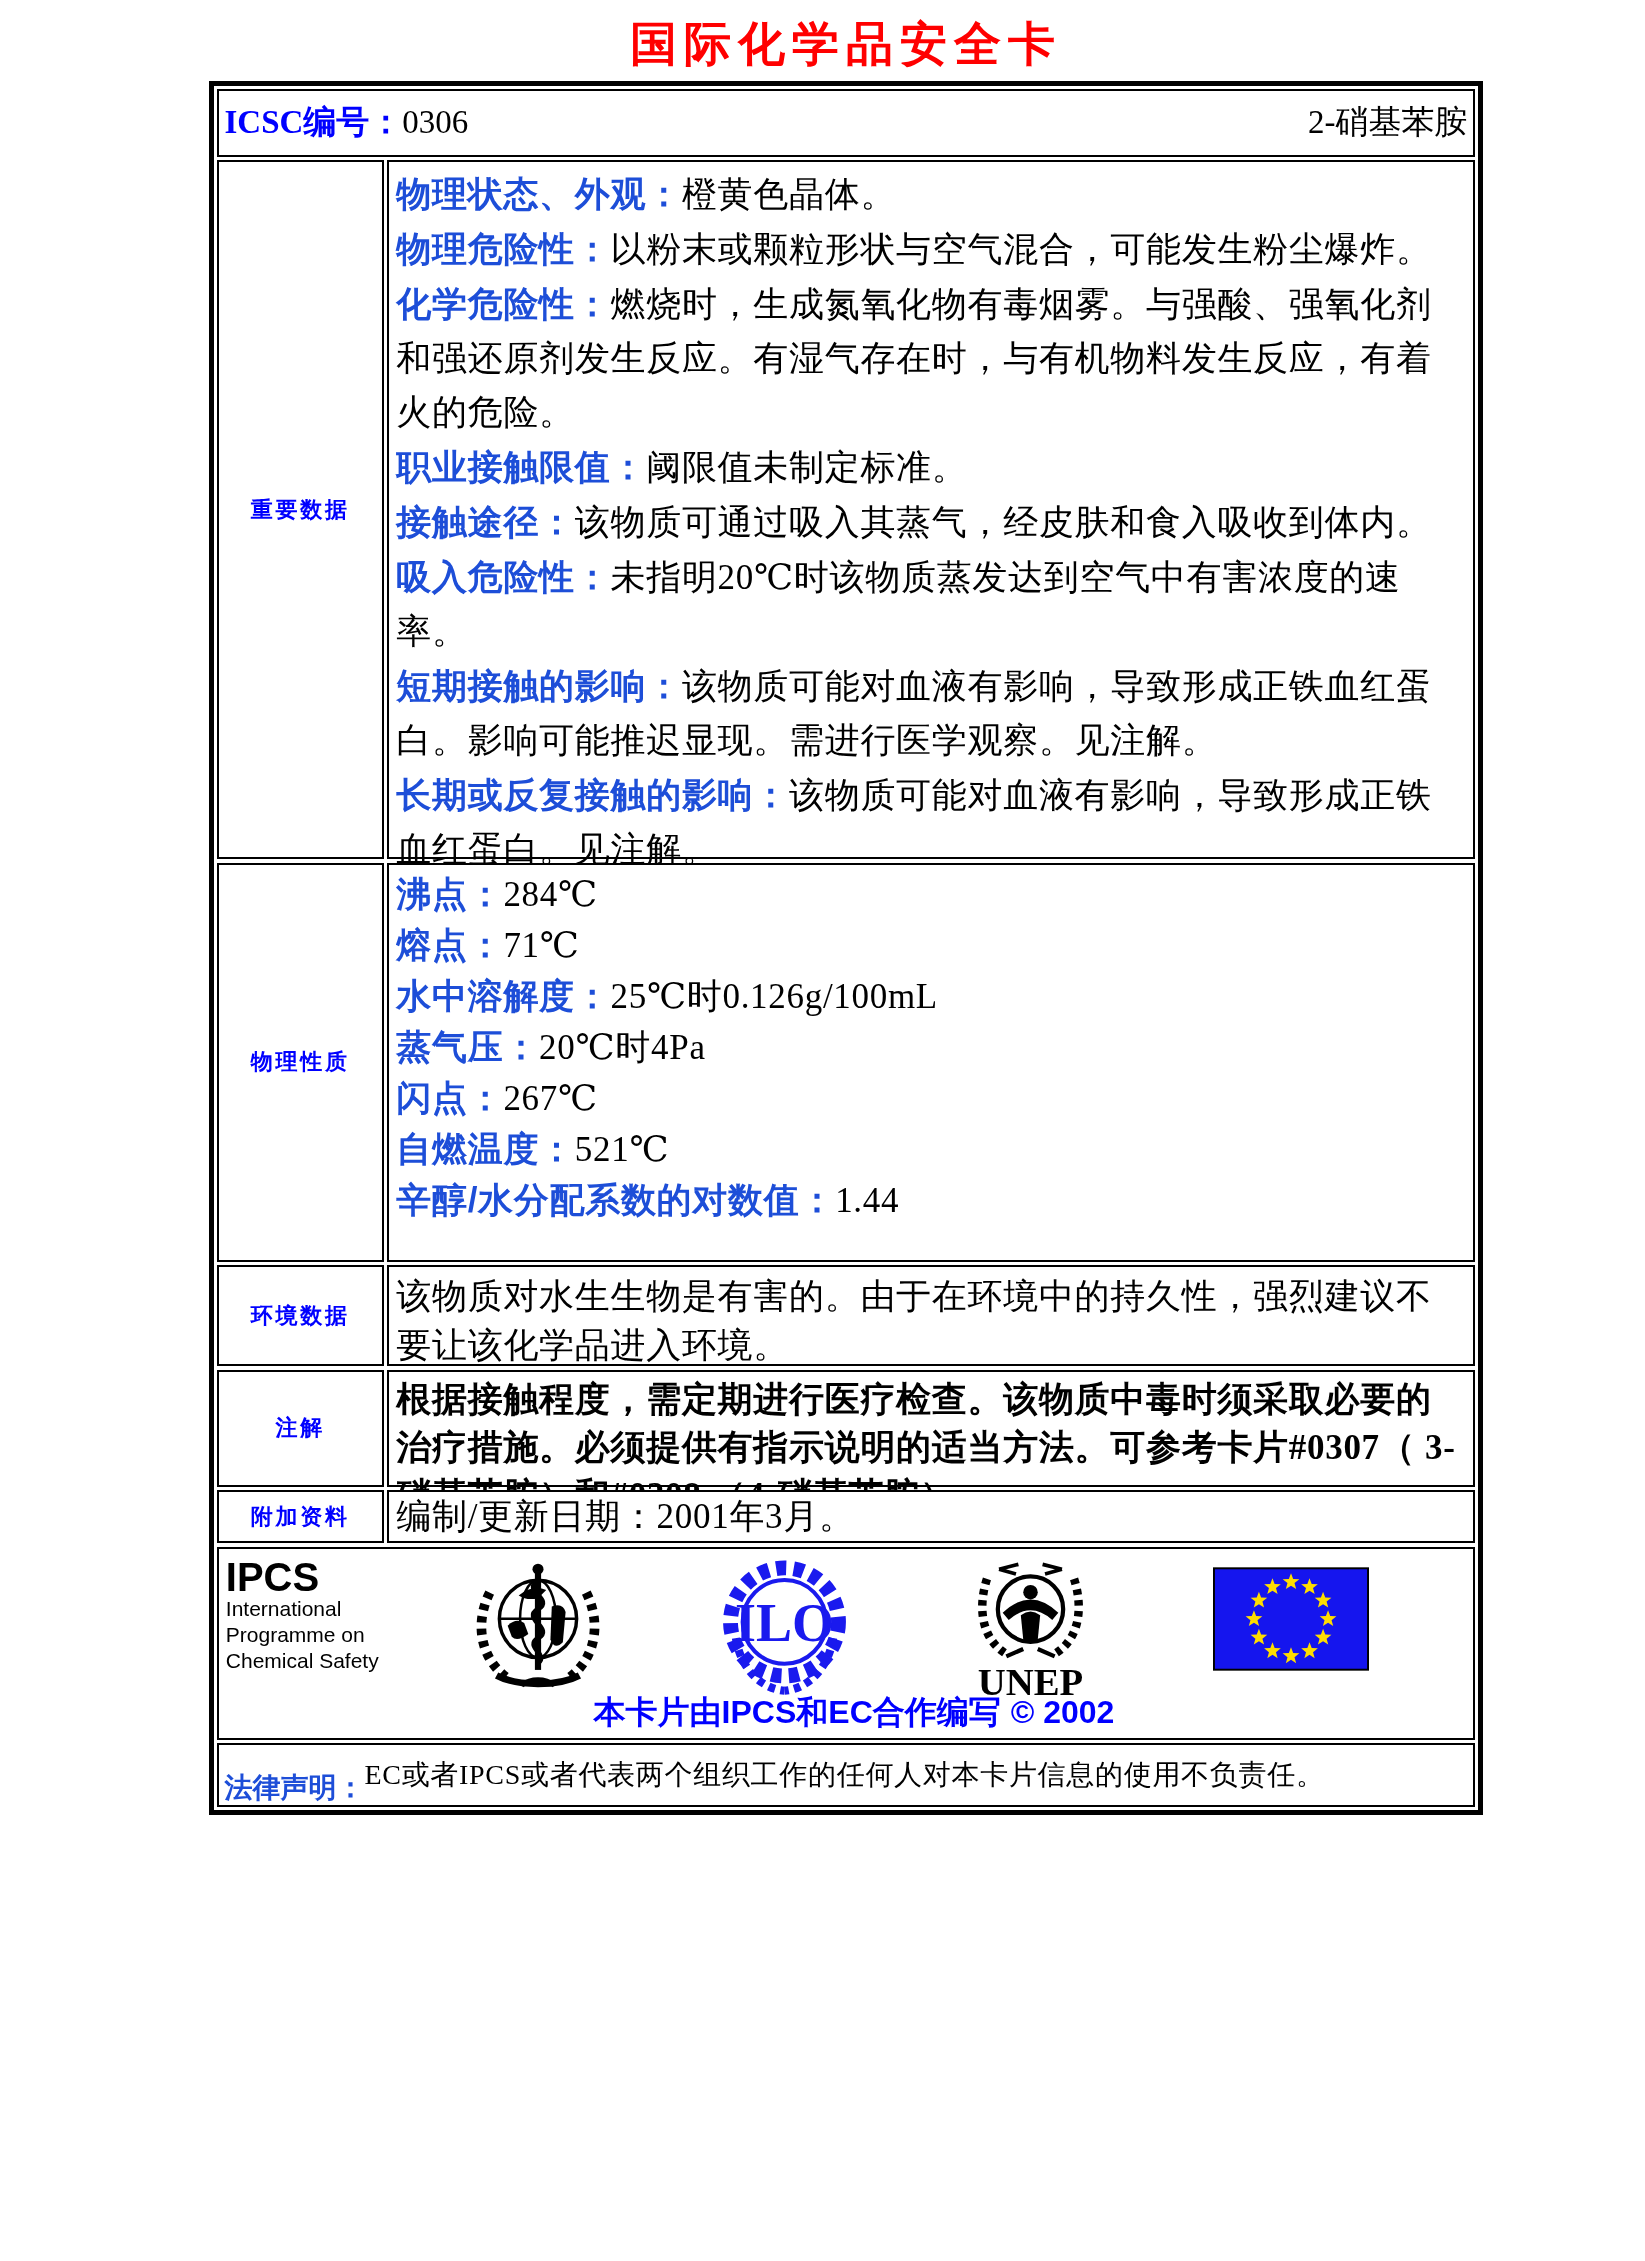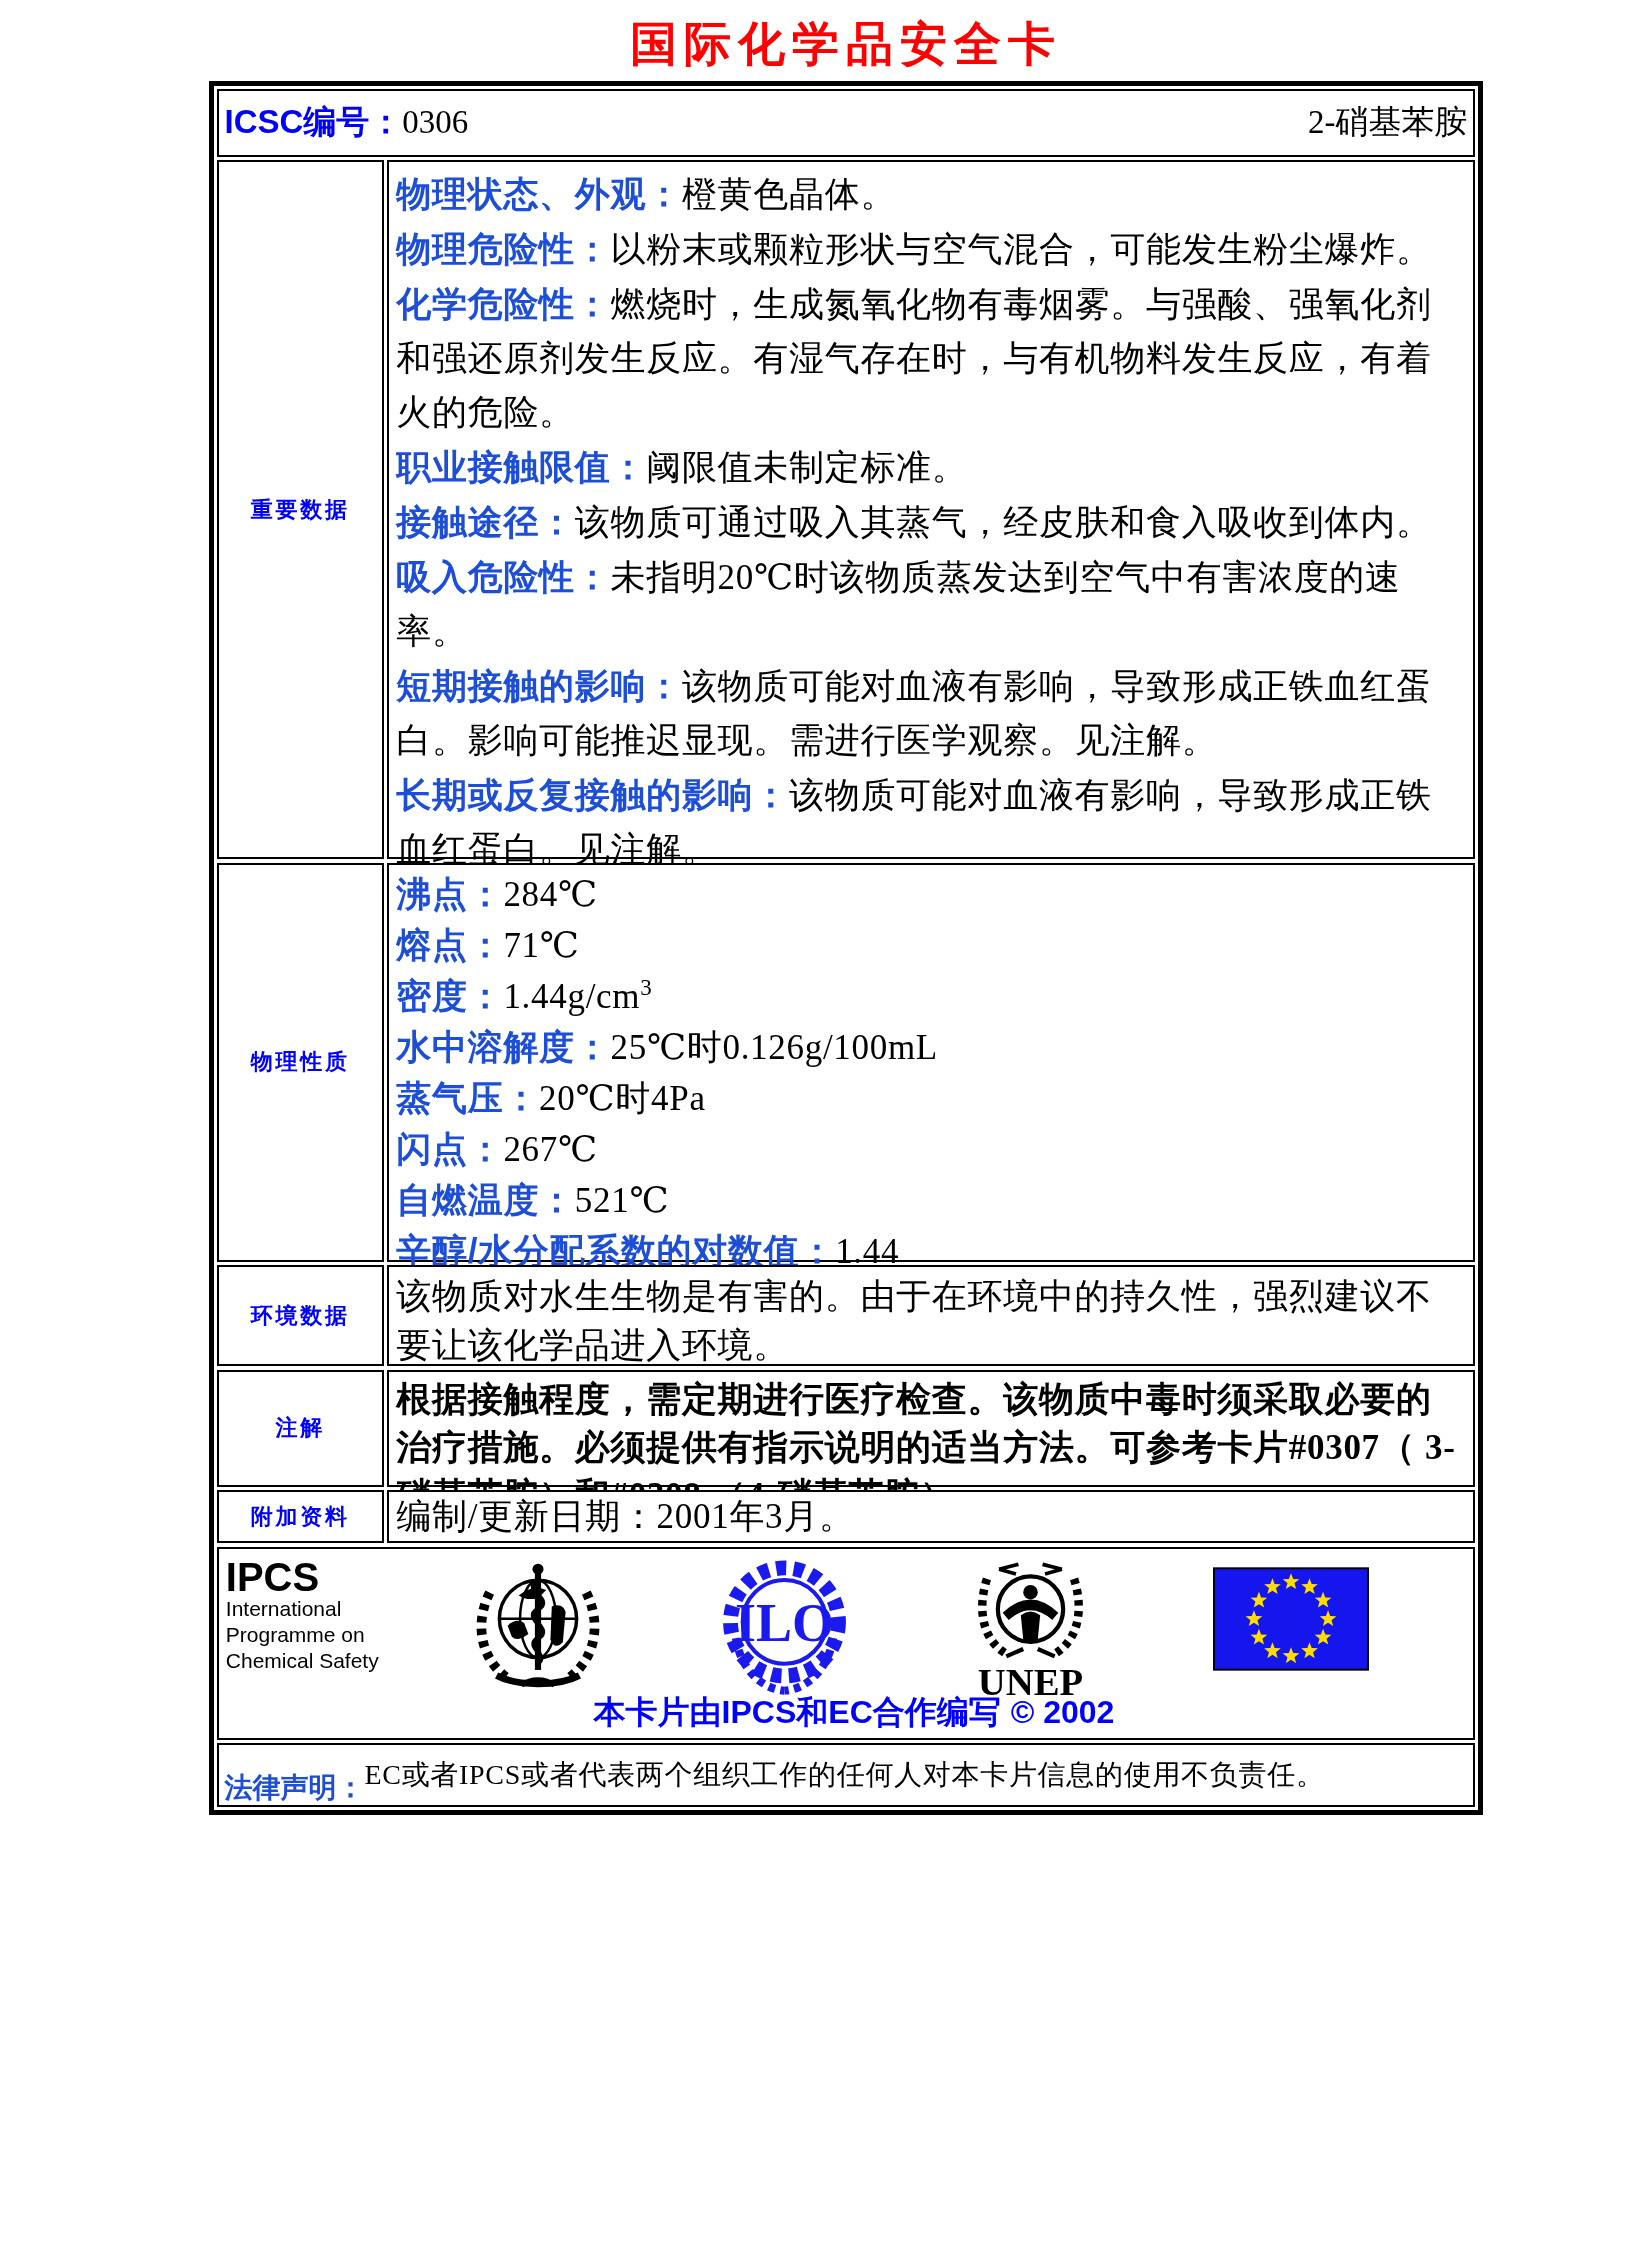--- a/index.html
+++ b/index.html
@@ -34,21 +34,21 @@
   
   .hdr{
     height:68px;
     display:flex;align-items:center;justify-content:space-between;
     padding:0 5.7px;
     font-size:33px;
   }
   .hdr .blue-label{white-space:nowrap;}
   .blue-label{
     color:#0000ff;
-    font-family:Liberation Sans, sans-serif;
+    font-family:Liberation Serif, serif;
     font-weight:bold;
   }
   .black-val{color:#000;}
   
   .label-cell{
     display:flex;align-items:center;justify-content:center;
     text-align:center;
     color:#0000ff;
     font-family:"Liberation Sans","DejaVu Sans",sans-serif;
     font-weight:bold;
@@ -133,21 +133,20 @@
       <div><span class="inline-label">接触途径：</span><span class="black-val">该物质可通过吸入其蒸气，经皮肤和食入吸收到体内。</span></div>
       <div><span class="inline-label">吸入危险性：</span><span class="black-val">未指明20℃时该物质蒸发达到空气中有害浓度的速率。</span></div>
       <div><span class="inline-label">短期接触的影响：</span><span class="black-val">该物质可能对血液有影响，导致形成正铁血红蛋白。影响可能推迟显现。需进行医学观察。见注解。</span></div>
       <div><span class="inline-label">长期或反复接触的影响：</span><span class="black-val">该物质可能对血液有影响，导致形成正铁血红蛋白。见注解。</span></div>
     </div>
 
     <div class="cell label-cell h-physical">物理性质</div>
     <div class="cell content-cell phys h-physical">
       <div><span class="inline-label">沸点：</span><span class="black-val">284℃</span></div>
       <div><span class="inline-label">熔点：</span><span class="black-val">71℃</span></div>
-      <div><span class="inline-label">密度：</span><span class="black-val">1.44g/cm</span><sup class="black-val">3</sup></div>
       <div><span class="inline-label">水中溶解度：</span><span class="black-val">25℃时0.126g/100mL</span></div>
       <div><span class="inline-label">蒸气压：</span><span class="black-val">20℃时4Pa</span></div>
       <div><span class="inline-label">闪点：</span><span class="black-val">267℃</span></div>
       <div><span class="inline-label">自燃温度：</span><span class="black-val">521℃</span></div>
       <div><span class="inline-label">辛醇/水分配系数的对数值：</span><span class="black-val">1.44</span></div>
     </div>
 
     <div class="cell label-cell h-env">环境数据</div>
     <div class="cell content-cell env h-env">
       <span class="black-val">该物质对水生生物是有害的。由于在环境中的持久性，强烈建议不要让该化学品进入环境。</span>

